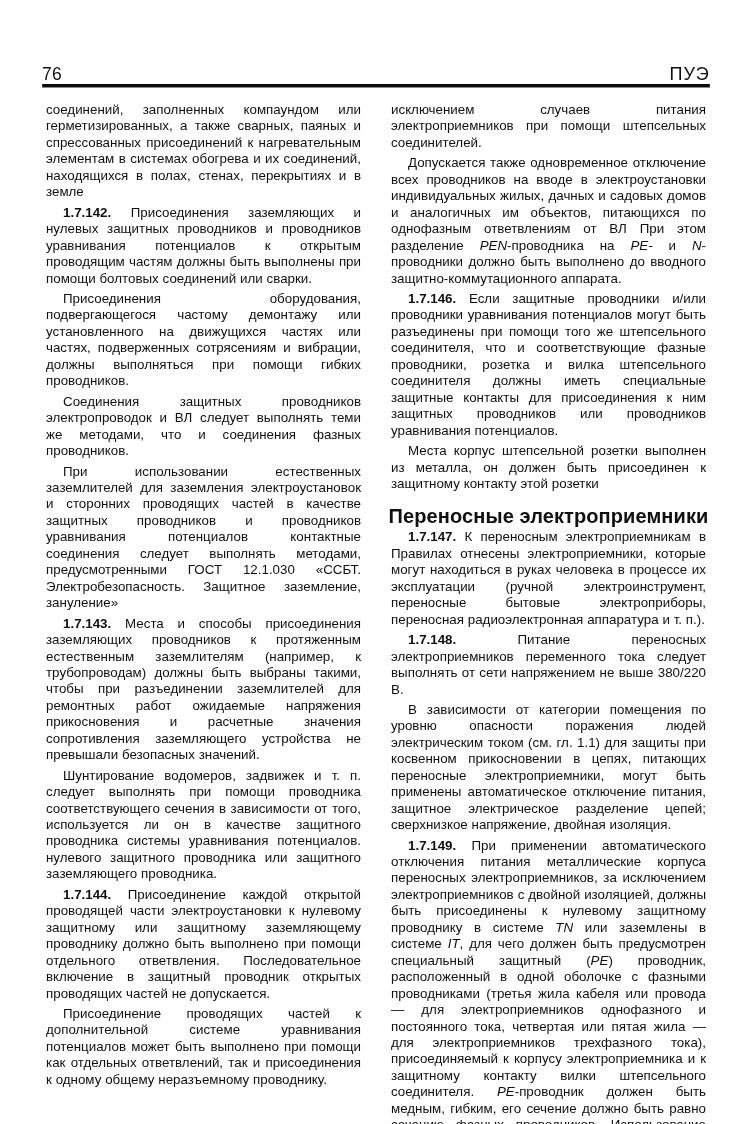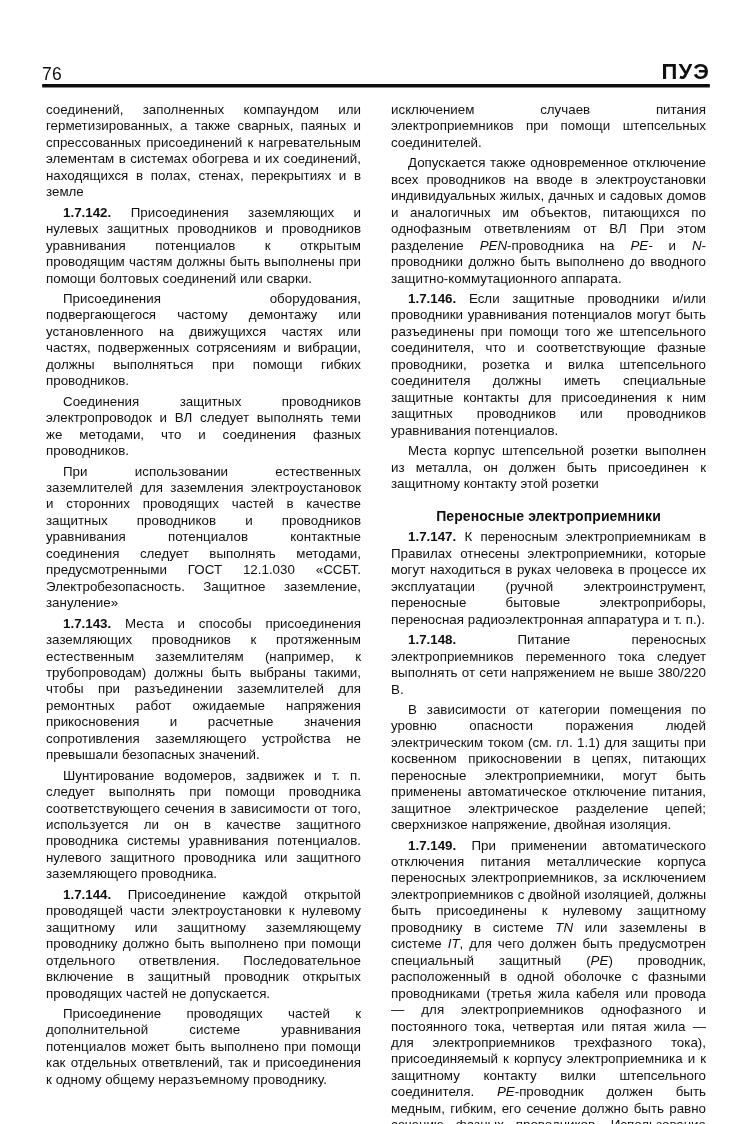--- a/index.html
+++ b/index.html
@@ -35,22 +35,22 @@
     justify-content: space-between;
   }
   .folio {
     font-size: 17.5px;
     font-weight: 400;
     letter-spacing: 0.2px;
     line-height: 1;
     padding-bottom: 1px;
   }
   .runhead-title {
-    font-size: 22px;
-    font-weight: 700;
+    font-size: 18px;
+    font-weight: 400;
     letter-spacing: 1.2px;
     line-height: 1;
     padding-bottom: 1px;
   }
   .rule {
     position: absolute;
     left: 42px;
     right: 40px;
     top: 84px;
     height: 3px;
@@ -91,21 +91,21 @@
     text-indent: 0;
   }
   .num {
     font-weight: bold;
   }
   i, .it {
     font-style: italic;
   }
   h2.section {
     margin: 16px 0 4px 0;
-    font-size: 14px;
+    font-size: 20px;
     line-height: 17px;
     font-weight: bold;
     text-align: center;
     text-indent: 0;
     letter-spacing: 0.1px;
   }
 </style>
 </head>
 <body>
 

